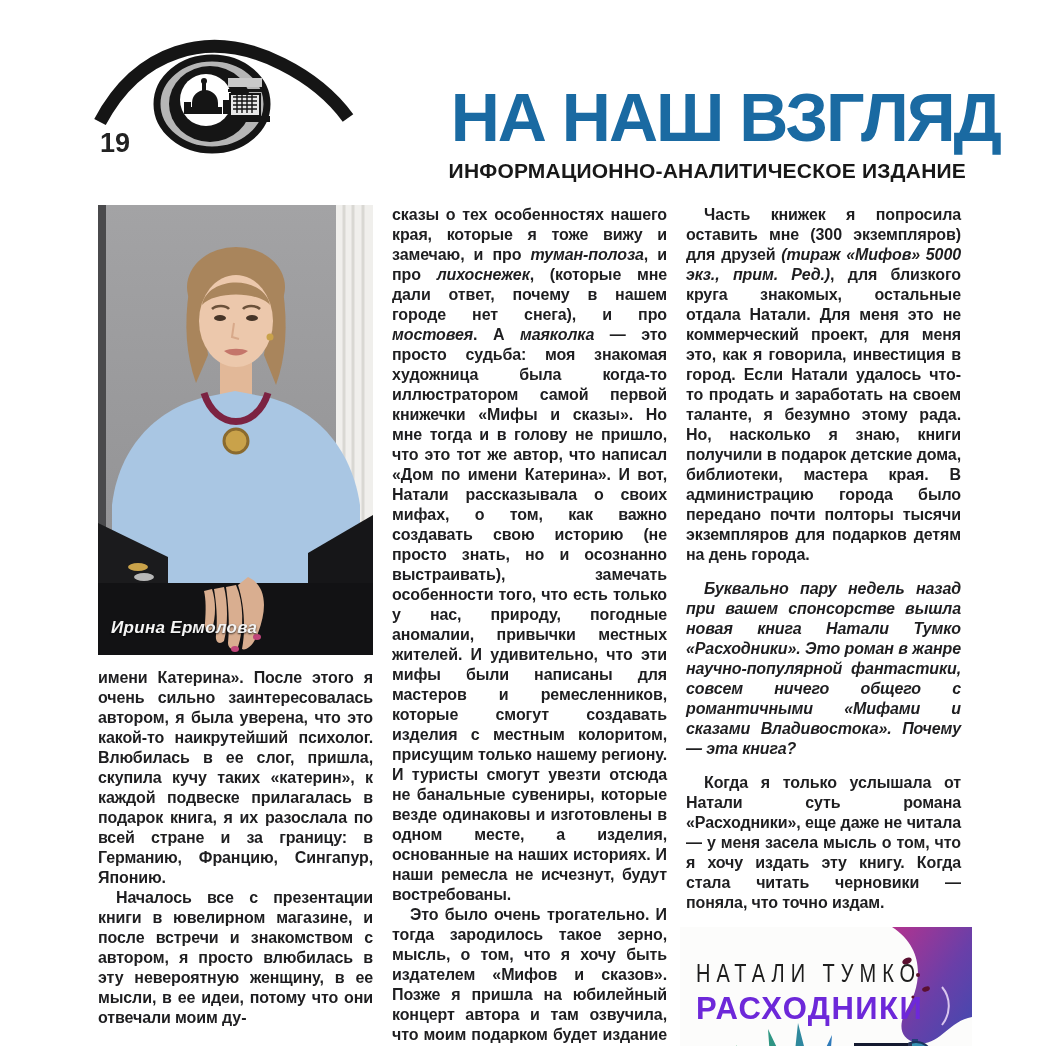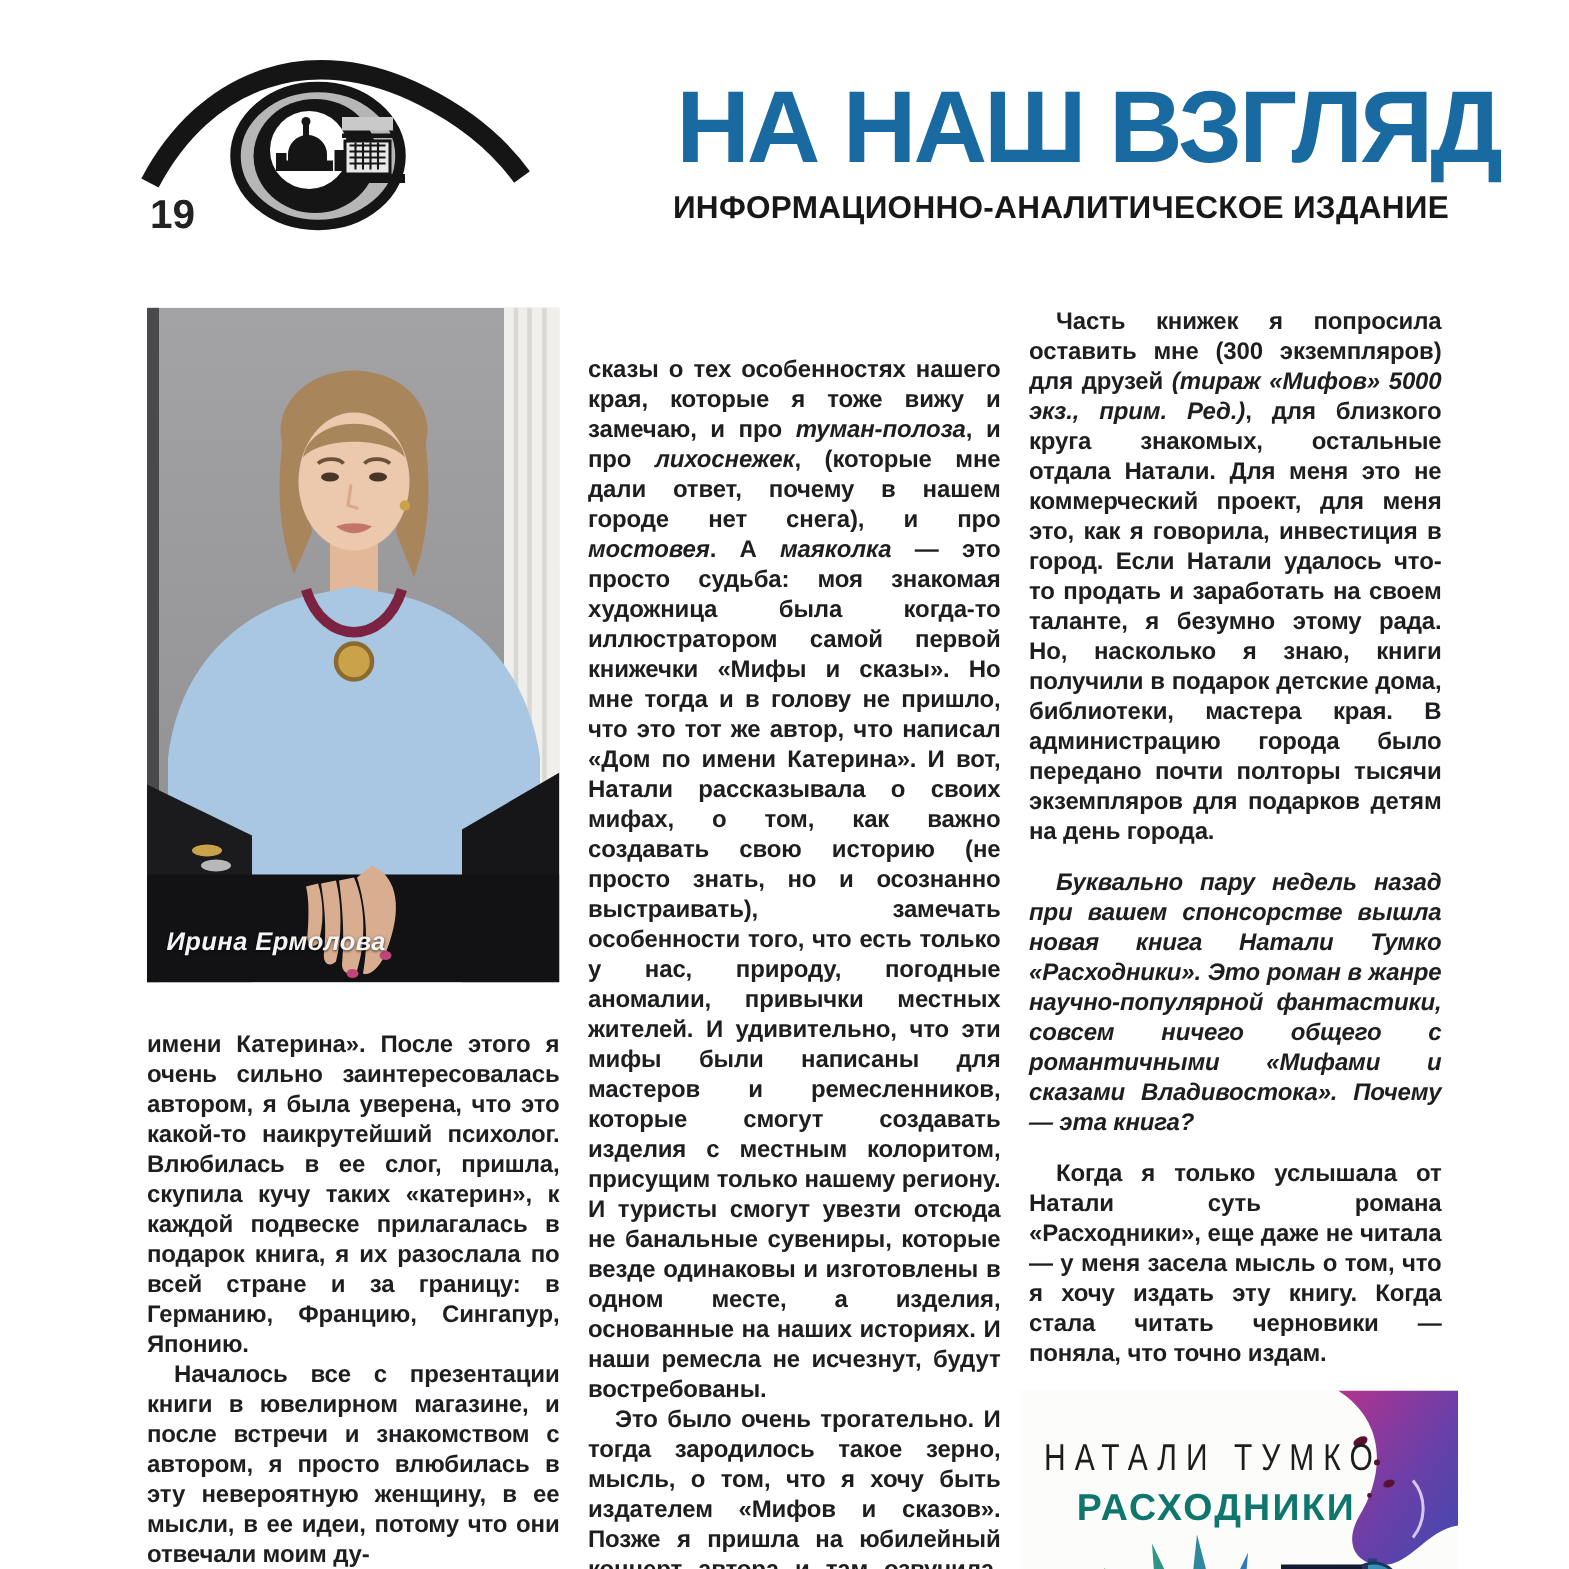--- a/index.html
+++ b/index.html
@@ -9,32 +9,32 @@
     background:#ffffff; overflow:hidden;
     font-family:"Liberation Sans", sans-serif; color:#1e1e20;
   }
   
   .header { position:relative; height:205px; }
   .logo-wrap { position:absolute; left:92px; top:38px; width:264px; height:118px; }
   .page-number { position:absolute; left:100px; top:128px; font-size:27px; font-weight:bold; color:#222; }
   .masthead { position:absolute; right:46px; top:50px; text-align:right; }
   .masthead-title {
     font-size:68px; font-weight:bold; letter-spacing:-2px; line-height:1.05;
-    color:#1A6AA2; white-space:nowrap;
+    color:#1A6AA2; white-space:nowrap;margin-top:32px;
   }
   .masthead-subtitle {
     margin-top:6px; margin-right:34px;
     font-size:21px; font-weight:bold; letter-spacing:.2px; color:#181818; white-space:nowrap;
   }
   
   .columns { display:flex; gap:19px; padding:0 84px 0 98px; }
   .col { width:275px; flex:0 0 275px; }
   .col p { font-size:16px; font-weight:bold; line-height:20px; text-align:justify; letter-spacing:-.1px; }
   .col p.b { margin:0; text-indent:18px; }
-  .col p.ni { text-indent:0;margin-top:32px; }
+  .col p.ni { text-indent:0; }
   .col p.q { margin:14px 0; text-indent:18px; font-style:italic; }
   
   .photo { position:relative; width:275px; height:450px; margin-bottom:13px; overflow:hidden; }
   .photo svg { display:block; }
   .photo-caption {
     position:absolute; left:13px; bottom:17px;
     font-size:17px; font-weight:bold; font-style:italic; color:#f4f4f4;
     text-shadow:0 1px 2px rgba(0,0,0,.8); letter-spacing:.3px;
   }
   
@@ -42,21 +42,21 @@
     position:relative; width:292px; height:226px; margin-left:-6px; margin-top:14px;
     background:#fcfcfb; box-shadow:0 0 0 1px #e3e3e0 inset;
   }
   .book-cover svg { display:block; }
   .cover-text { position:absolute; left:16px; top:32px; width:208px; text-align:right; pointer-events:none; }
   .cover-author {
     font-size:20px; font-weight:400; letter-spacing:6px; color:#1d1d1d;
     transform:scaleY(1.25); transform-origin:center top; white-space:nowrap;
   }
   .cover-title {
-    margin-top:9px; font-size:25px; font-weight:800; letter-spacing:1.5px; color:#0f766e; white-space:nowrap;
+    margin-top:9px; font-size:31px; font-weight:800; letter-spacing:1.5px; color:#6d28d9; white-space:nowrap;
   }
 </style>
 </head>
 <body>
 
 <div class="page">
 
   <div class="header">
 
     <div class="logo-wrap">

